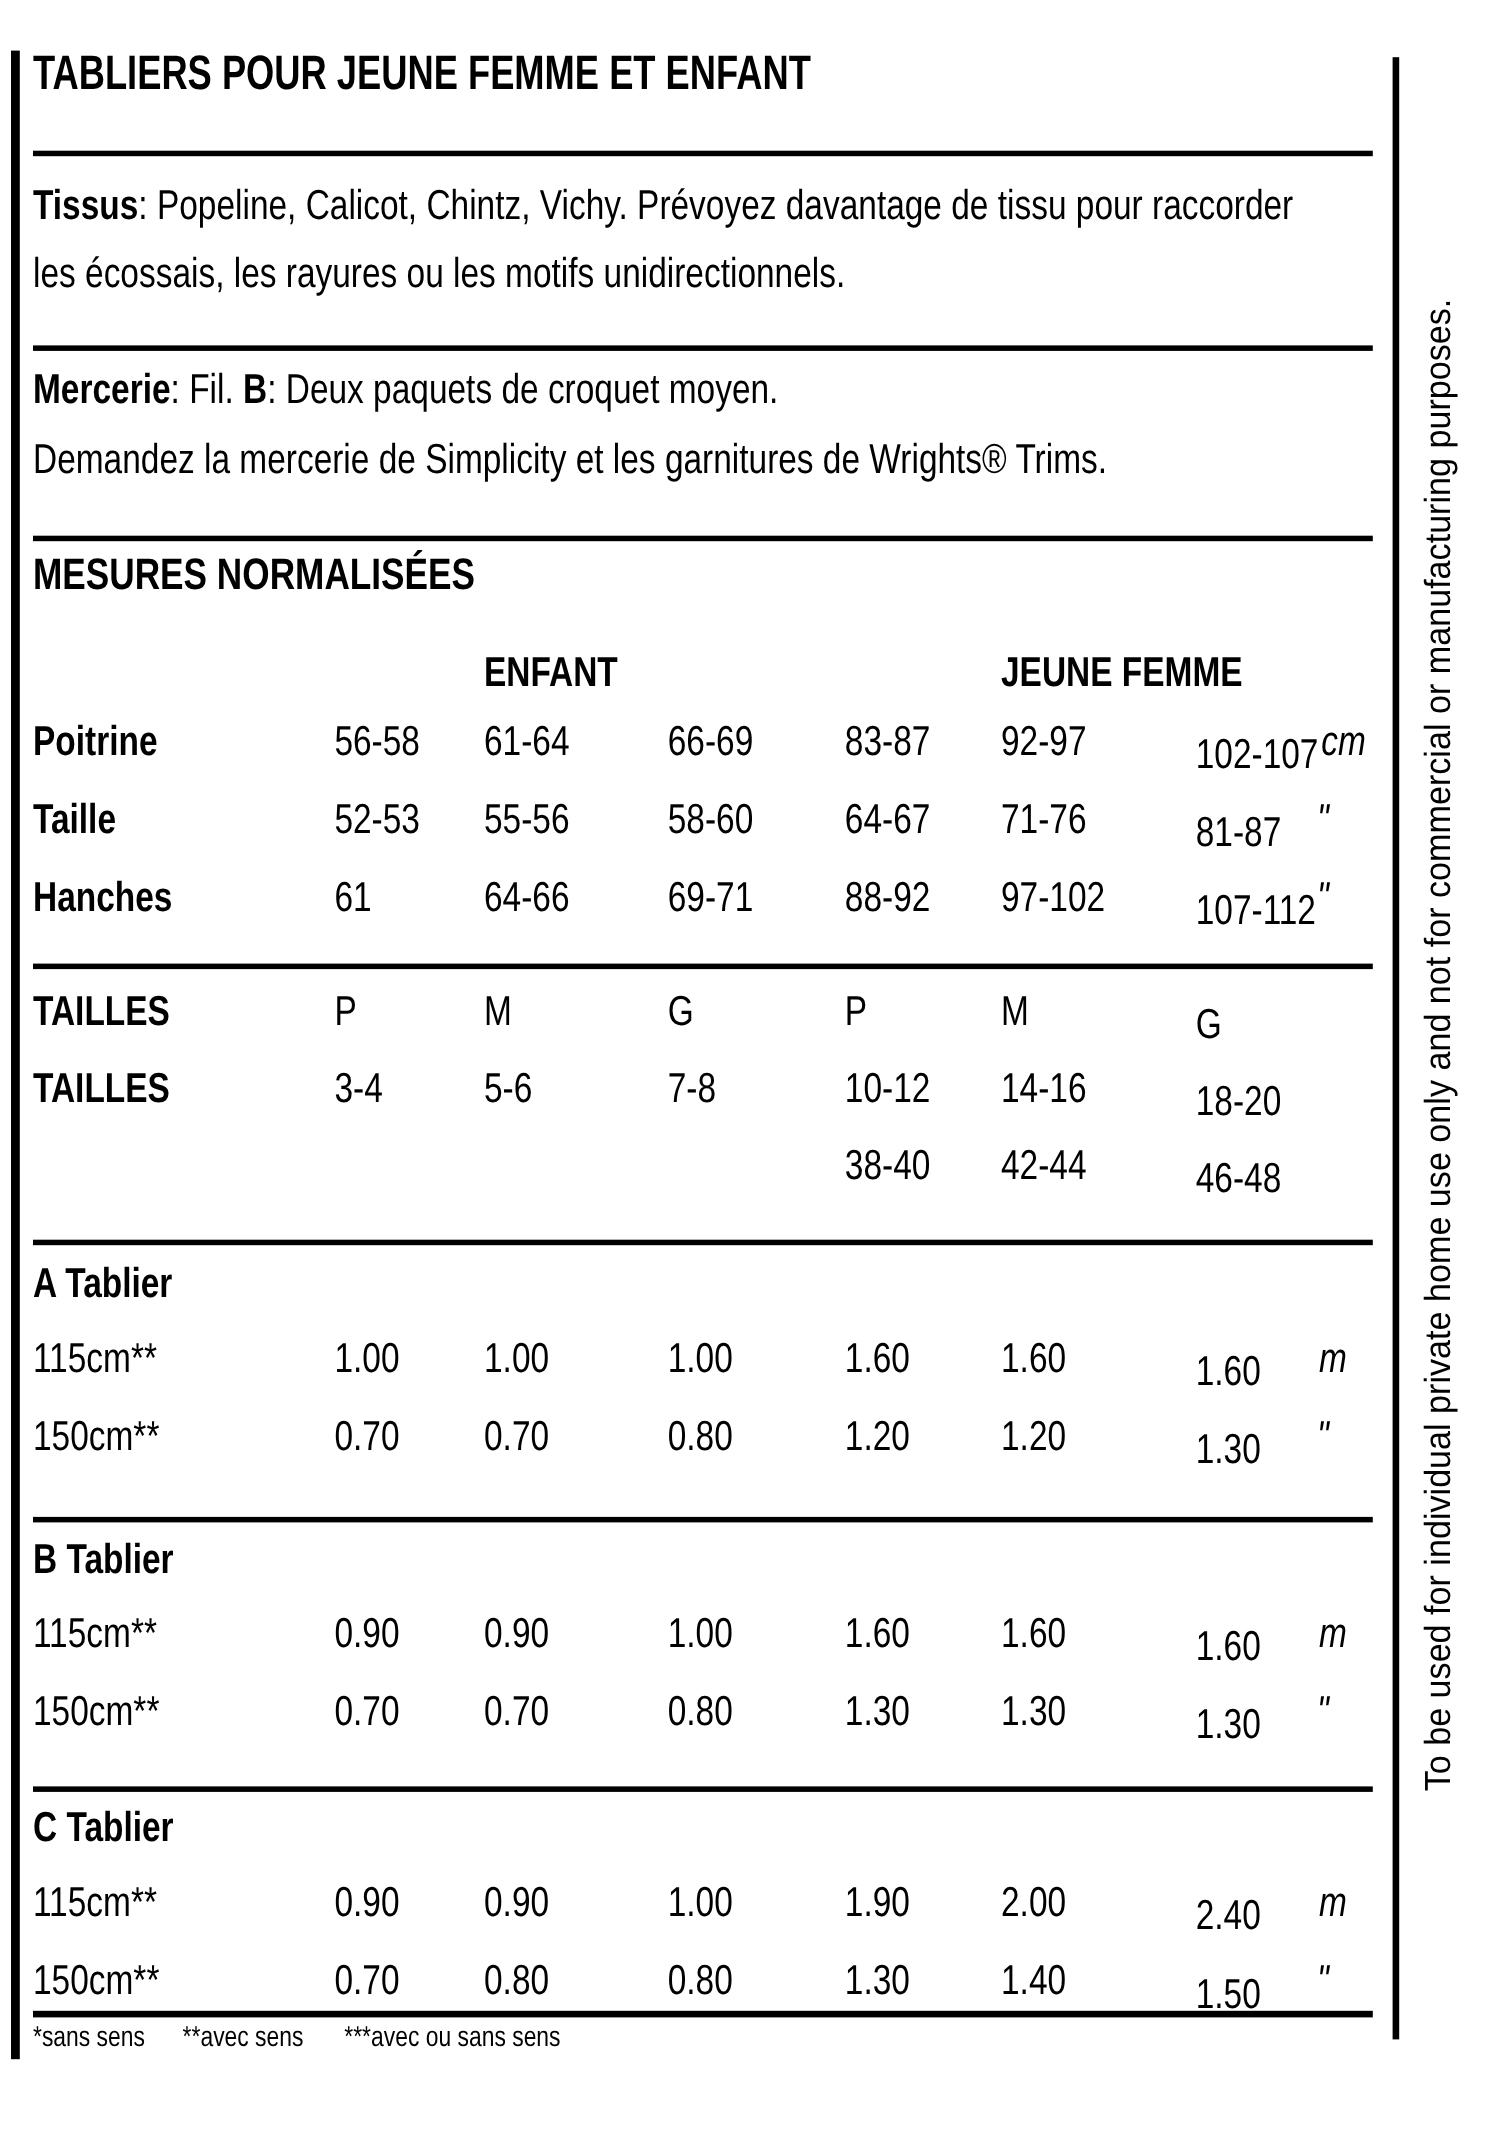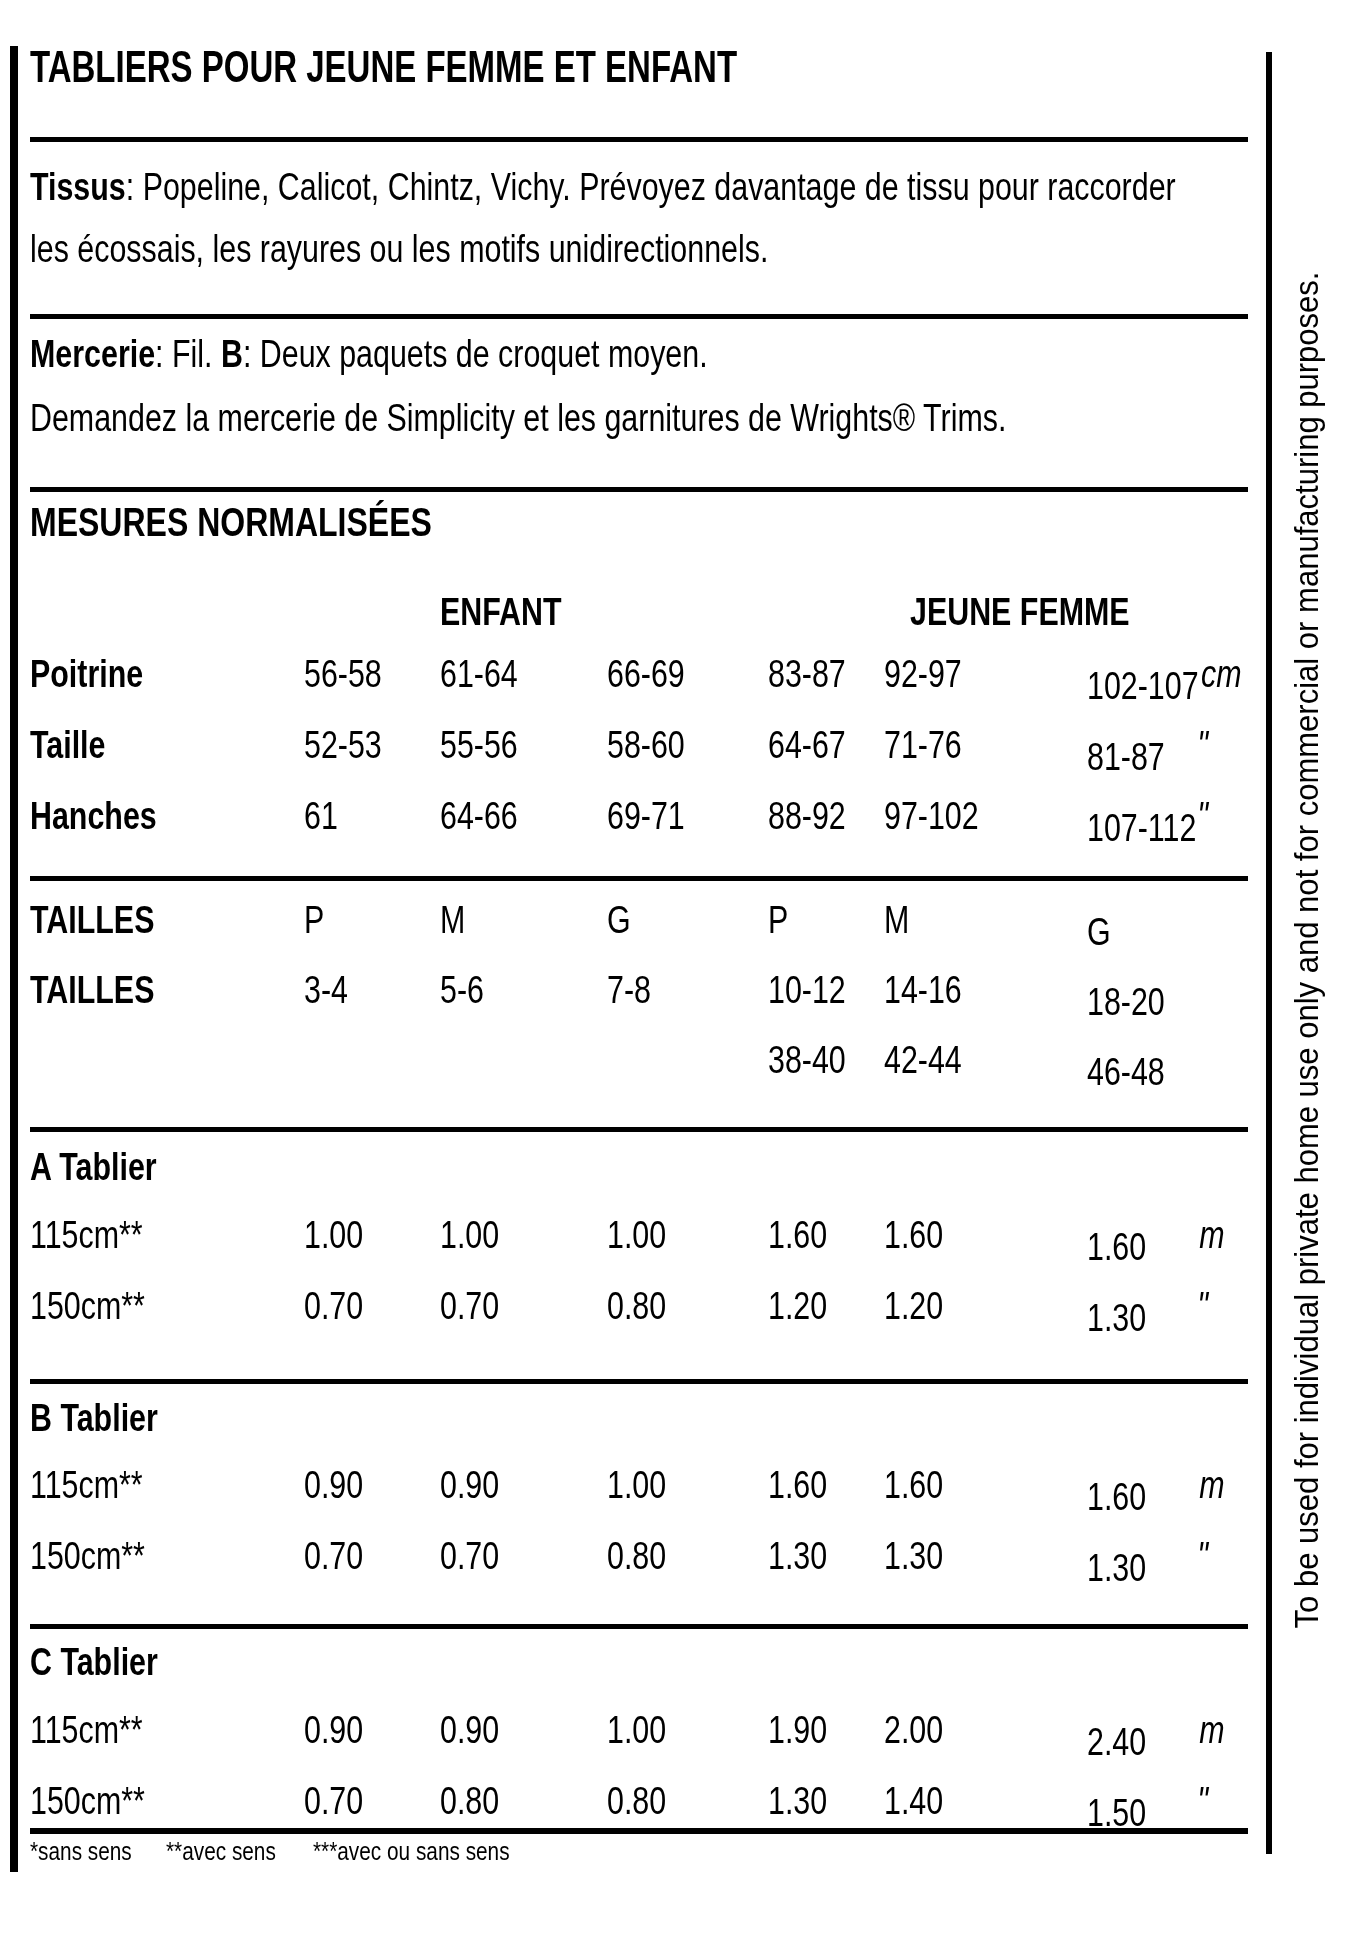--- a/index.html
+++ b/index.html
@@ -13,21 +13,21 @@
          white-space:nowrap;transform:scaleX(0.75);transform-origin:0 50%;}
   .para{position:absolute;left:30px;font-size:38px;line-height:44px;white-space:nowrap;}
   .h2{font-size:40px;font-weight:bold;}
   .b{font-weight:bold;}
   .cond{transform:scaleX(0.8);transform-origin:0 50%;}
   .ib{display:inline-block;white-space:nowrap;}
   .cond-c{display:inline-block;white-space:nowrap;transform:scaleX(0.8);transform-origin:50% 50%;}
   .row{position:absolute;left:0;width:1368px;height:44px;font-size:38px;line-height:44px;}
   .cell{position:absolute;top:0;white-space:nowrap;}
   .cl{left:30px;}  .c1{left:288px;margin-left:16px;} .c2{left:440px;} .c3{left:607px;}
-  .c4{left:768px;} .c5{left:884px;text-decoration:underline;} .c6{left:1087px;margin-top:12px;}
+  .c4{left:768px;} .c5{left:910px;text-decoration:underline;} .c6{left:1087px;margin-top:12px;}
   .cjf{left:910px;}
   .cu{left:1196px;width:70px;text-align:left;font-style:italic;}
   .footnote{position:absolute;left:30px;font-size:26px;line-height:30px;white-space:nowrap;}
   .footnote .ib{margin-right:2px;}
   .vnotice{position:absolute;left:497px;top:929px;width:1620px;height:42px;line-height:42px;
            font-size:33px;text-align:center;white-space:nowrap;
            transform:rotate(-90deg) scaleX(0.94);transform-origin:50% 50%;}
 </style>
 </head>
 <body>

